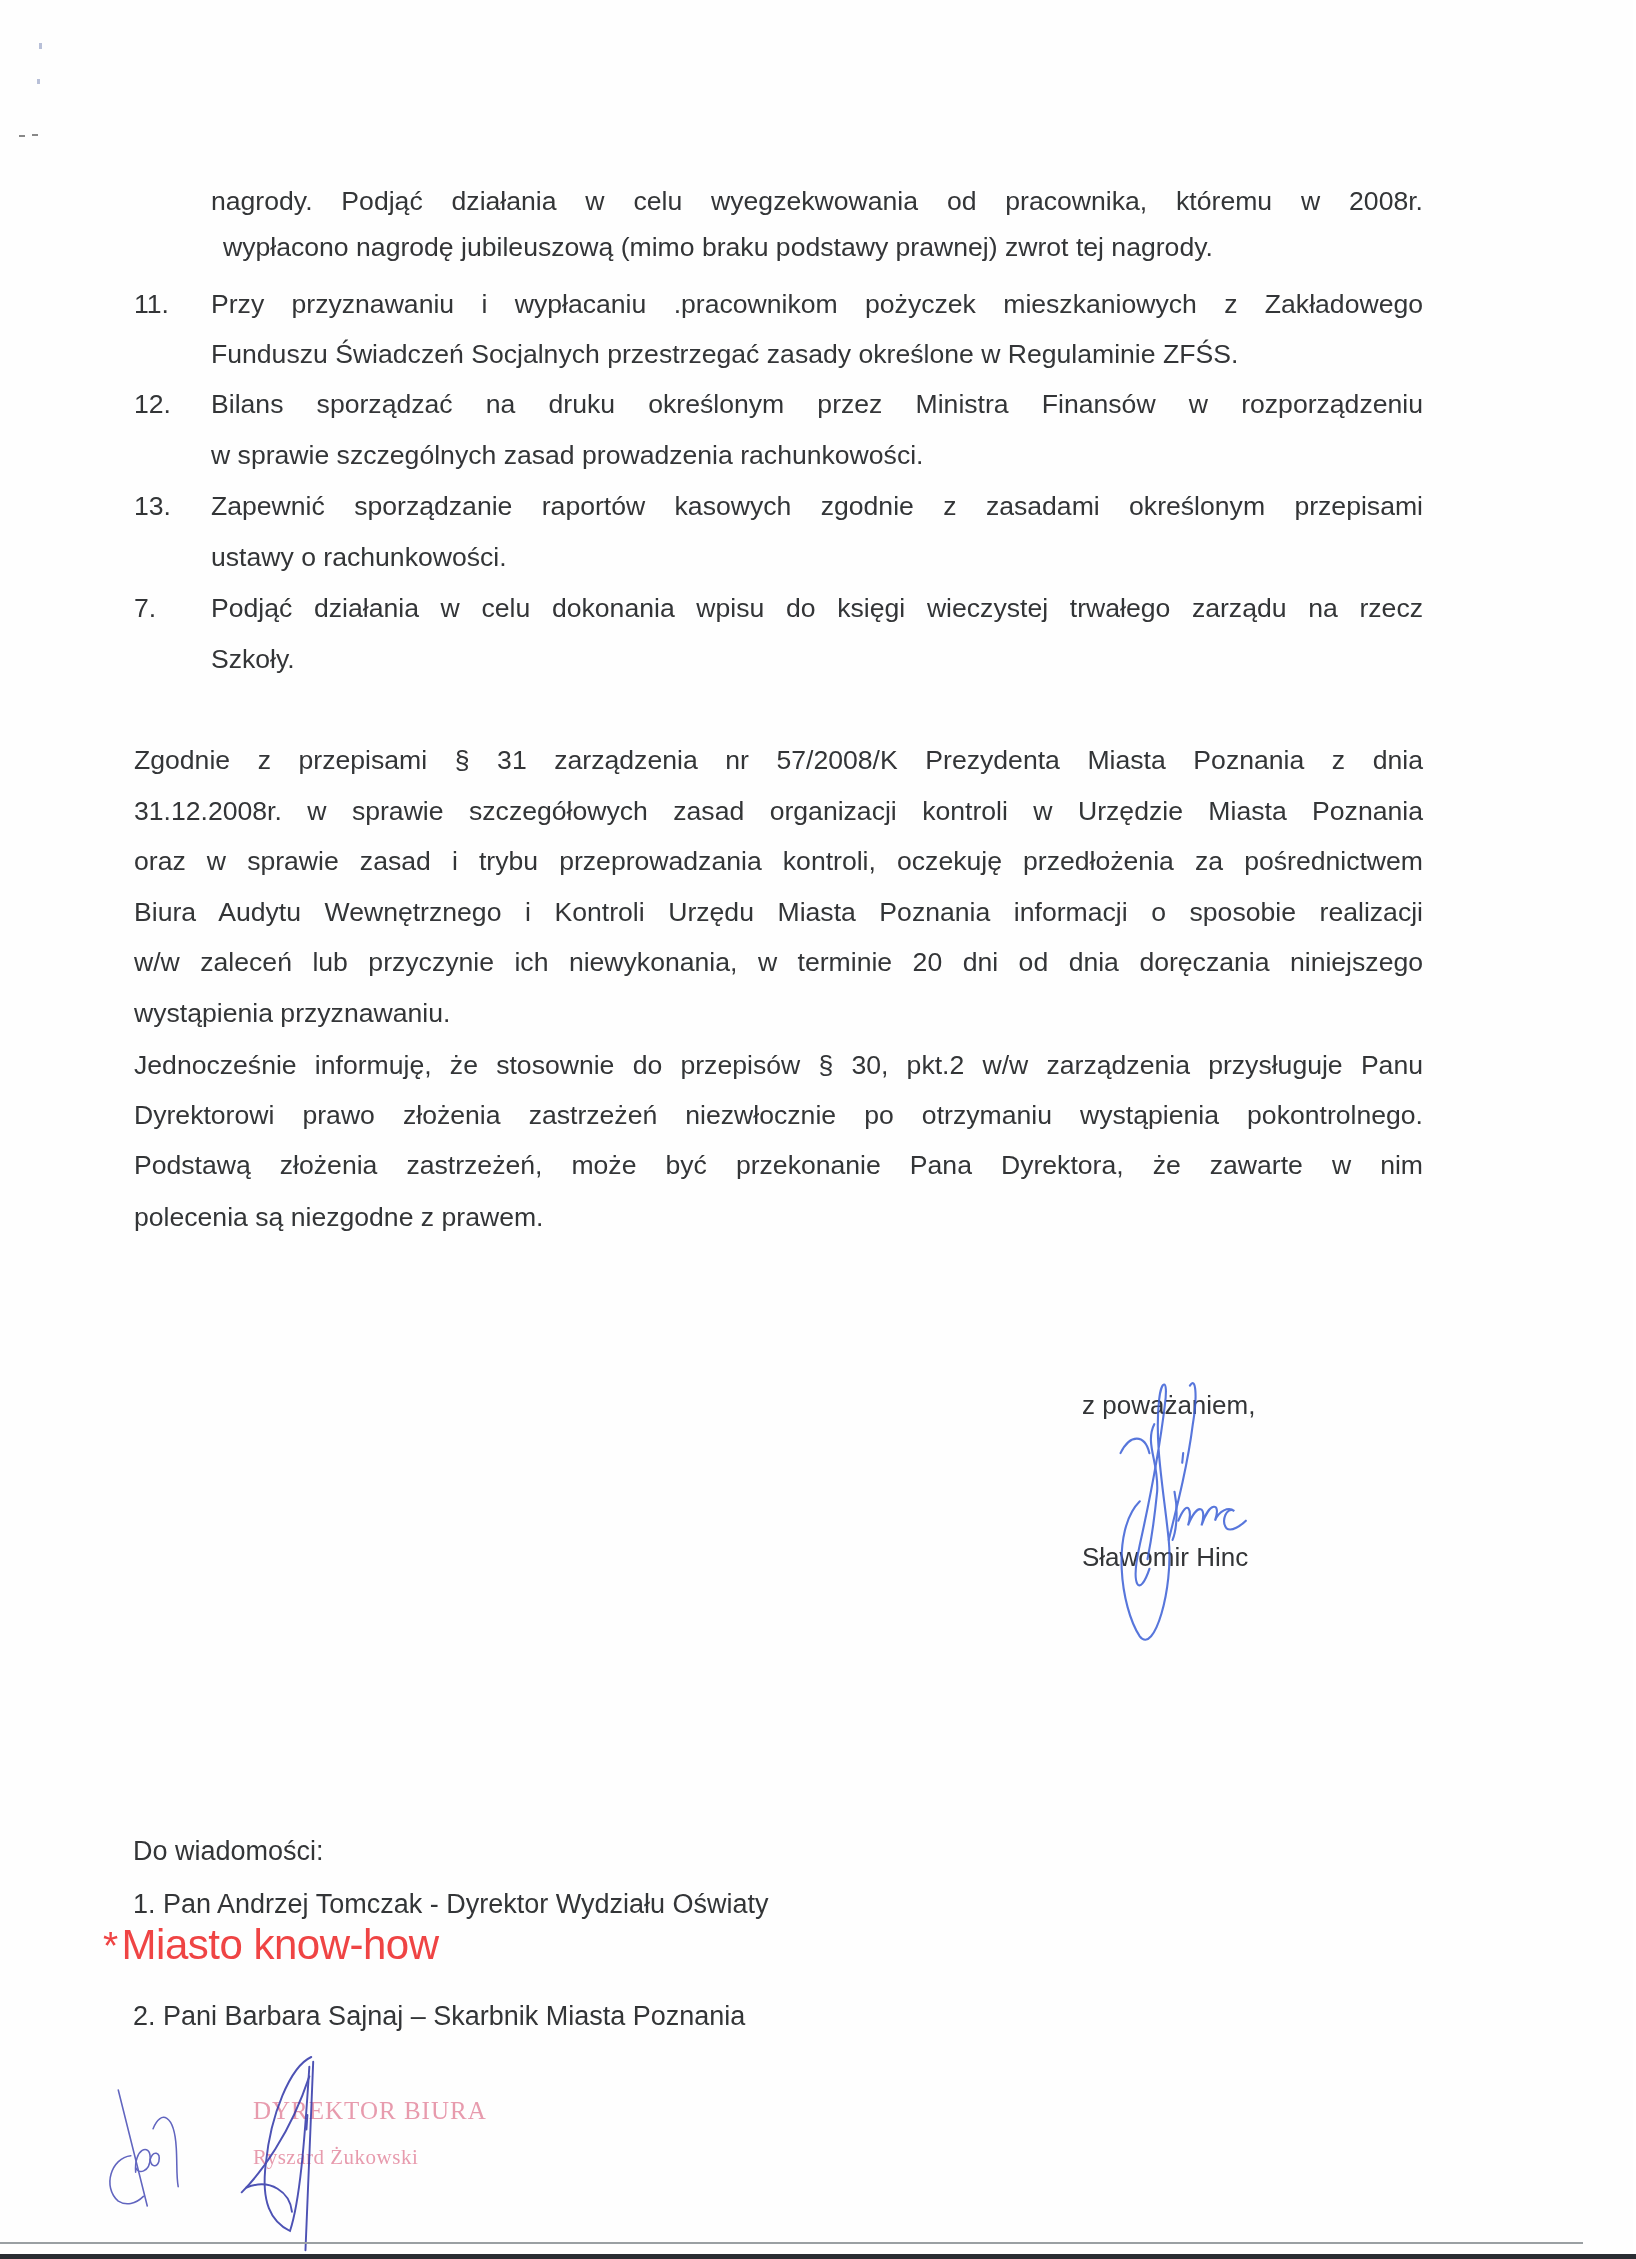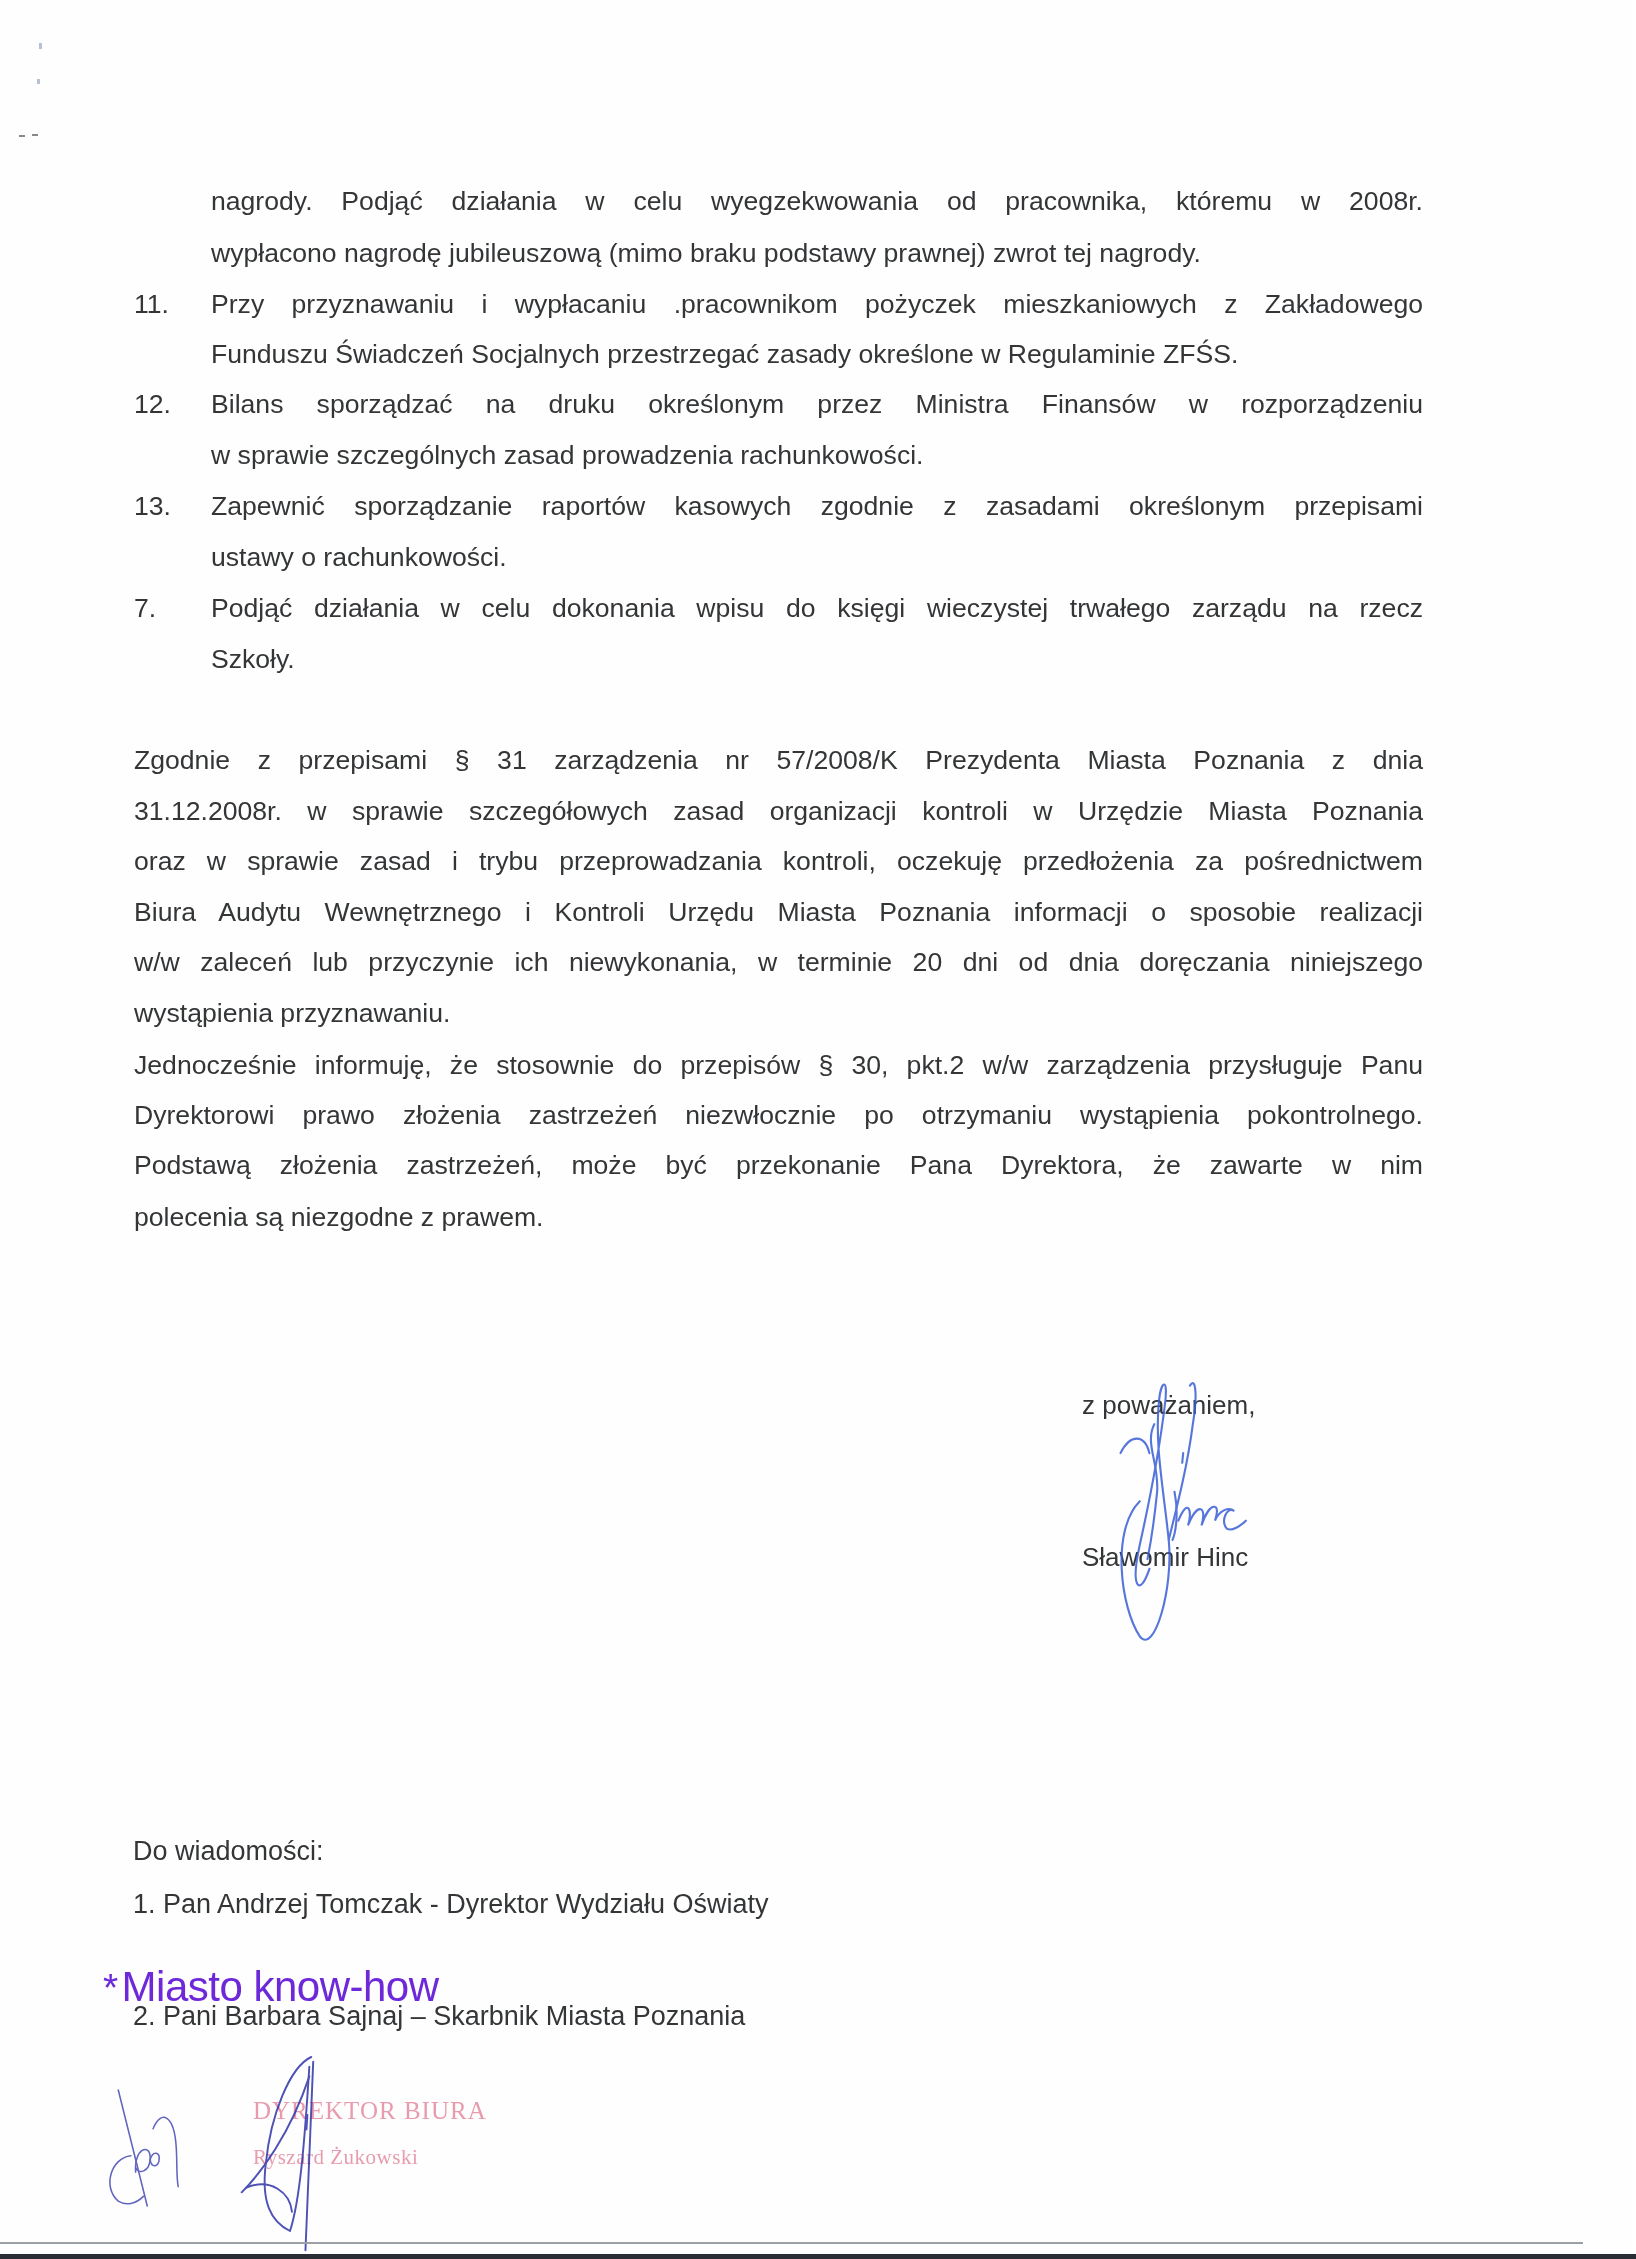--- a/index.html
+++ b/index.html
@@ -5,42 +5,42 @@
   html, body { margin: 0; padding: 0; background: #ffffff; }
   body { width: 1637px; height: 2259px; position: relative; overflow: hidden; font-family: "Liberation Sans", sans-serif; color: #333537; }
   .page { position: absolute; left: 0; top: 0; width: 1633px; height: 2259px; background: #fefefe; }
   .line { position: absolute; font-size: 26.6px; line-height: 33px; white-space: nowrap; }
   .just { text-align: justify; text-align-last: justify; }
   .list-num { position: absolute; font-size: 26.6px; line-height: 33px; left: 134px; }
   .list-text { left: 211px; width: 1212px; }
   .para-text { left: 134px; width: 1289px; }
   .closing { position: absolute; font-size: 26px; line-height: 33px; white-space: nowrap; }
   .cc { position: absolute; font-size: 27px; line-height: 33px; white-space: nowrap; left: 133px; }
-  .brand { position: absolute; left: 103px; top: 1963px; font-size: 42px; line-height: 48px; font-weight: 300; color: #6d28d9; white-space: nowrap; letter-spacing: -0.5px; }
+  .brand { position: absolute; left: 103px; top: 1921px; font-size: 42px; line-height: 48px; font-weight: 300; color: #ef4444; white-space: nowrap; letter-spacing: -0.5px; }
   .brand .star { font-size: 39px; margin-right: 3.9px; }
   .stamp { position: absolute; color: #e07a93; font-family: "Liberation Serif", serif; white-space: nowrap; opacity: 0.75; }
   .stamp-title { left: 253px; top: 2097px; font-size: 25px; letter-spacing: 1px; }
   .stamp-name { left: 253px; top: 2145px; font-size: 21px; letter-spacing: 0.5px; }
   .footer-rule { position: absolute; left: 0; top: 2242px; width: 1583px; height: 1.9px; background: #9aa0a3; }
   .footer-dark { position: absolute; left: 0; top: 2254px; width: 1637px; height: 5.8px; background: #2a2d33; }
   .speck { position: absolute; background: #b8c0d8; }
   svg.sig { position: absolute; overflow: visible; }
 </style>
 </head>
 <body>
 
 <div class="page">
 
   <div class="speck" style="left:39px;top:43px;width:2.9px;height:5.8px;"></div>
   <div class="speck" style="left:37px;top:79px;width:2.9px;height:4.8px;"></div>
   <div class="speck" style="left:19.3px;top:135px;width:5.8px;height:1.9px;background:#888;"></div>
   <div class="speck" style="left:32px;top:134px;width:5.8px;height:1.9px;background:#888;"></div>
 
   <div class="line just list-text" style="top:185px;">nagrody. Podjąć działania w celu wyegzekwowania od pracownika, któremu w 2008r.</div>
-  <div class="line list-text" style="top:237px;">wypłacono nagrodę jubileuszową (mimo braku podstawy prawnej) zwrot tej nagrody.</div>
+  <div class="line list-text" style="top:231px;margin-left:12px;">wypłacono nagrodę jubileuszową (mimo braku podstawy prawnej) zwrot tej nagrody.</div>
 
   <div class="list-num" style="top:288px;">11.</div>
   <div class="line just list-text" style="top:288px;">Przy przyznawaniu i wypłacaniu .pracownikom pożyczek mieszkaniowych z Zakładowego</div>
   <div class="line list-text" style="top:338px;">Funduszu Świadczeń Socjalnych przestrzegać zasady określone w Regulaminie ZFŚS.</div>
 
   <div class="list-num" style="top:388px;">12.</div>
   <div class="line just list-text" style="top:388px;">Bilans sporządzać na druku określonym przez Ministra Finansów w rozporządzeniu</div>
   <div class="line list-text" style="top:439px;">w sprawie szczególnych zasad prowadzenia rachunkowości.</div>
 
   <div class="list-num" style="top:490px;">13.</div>

